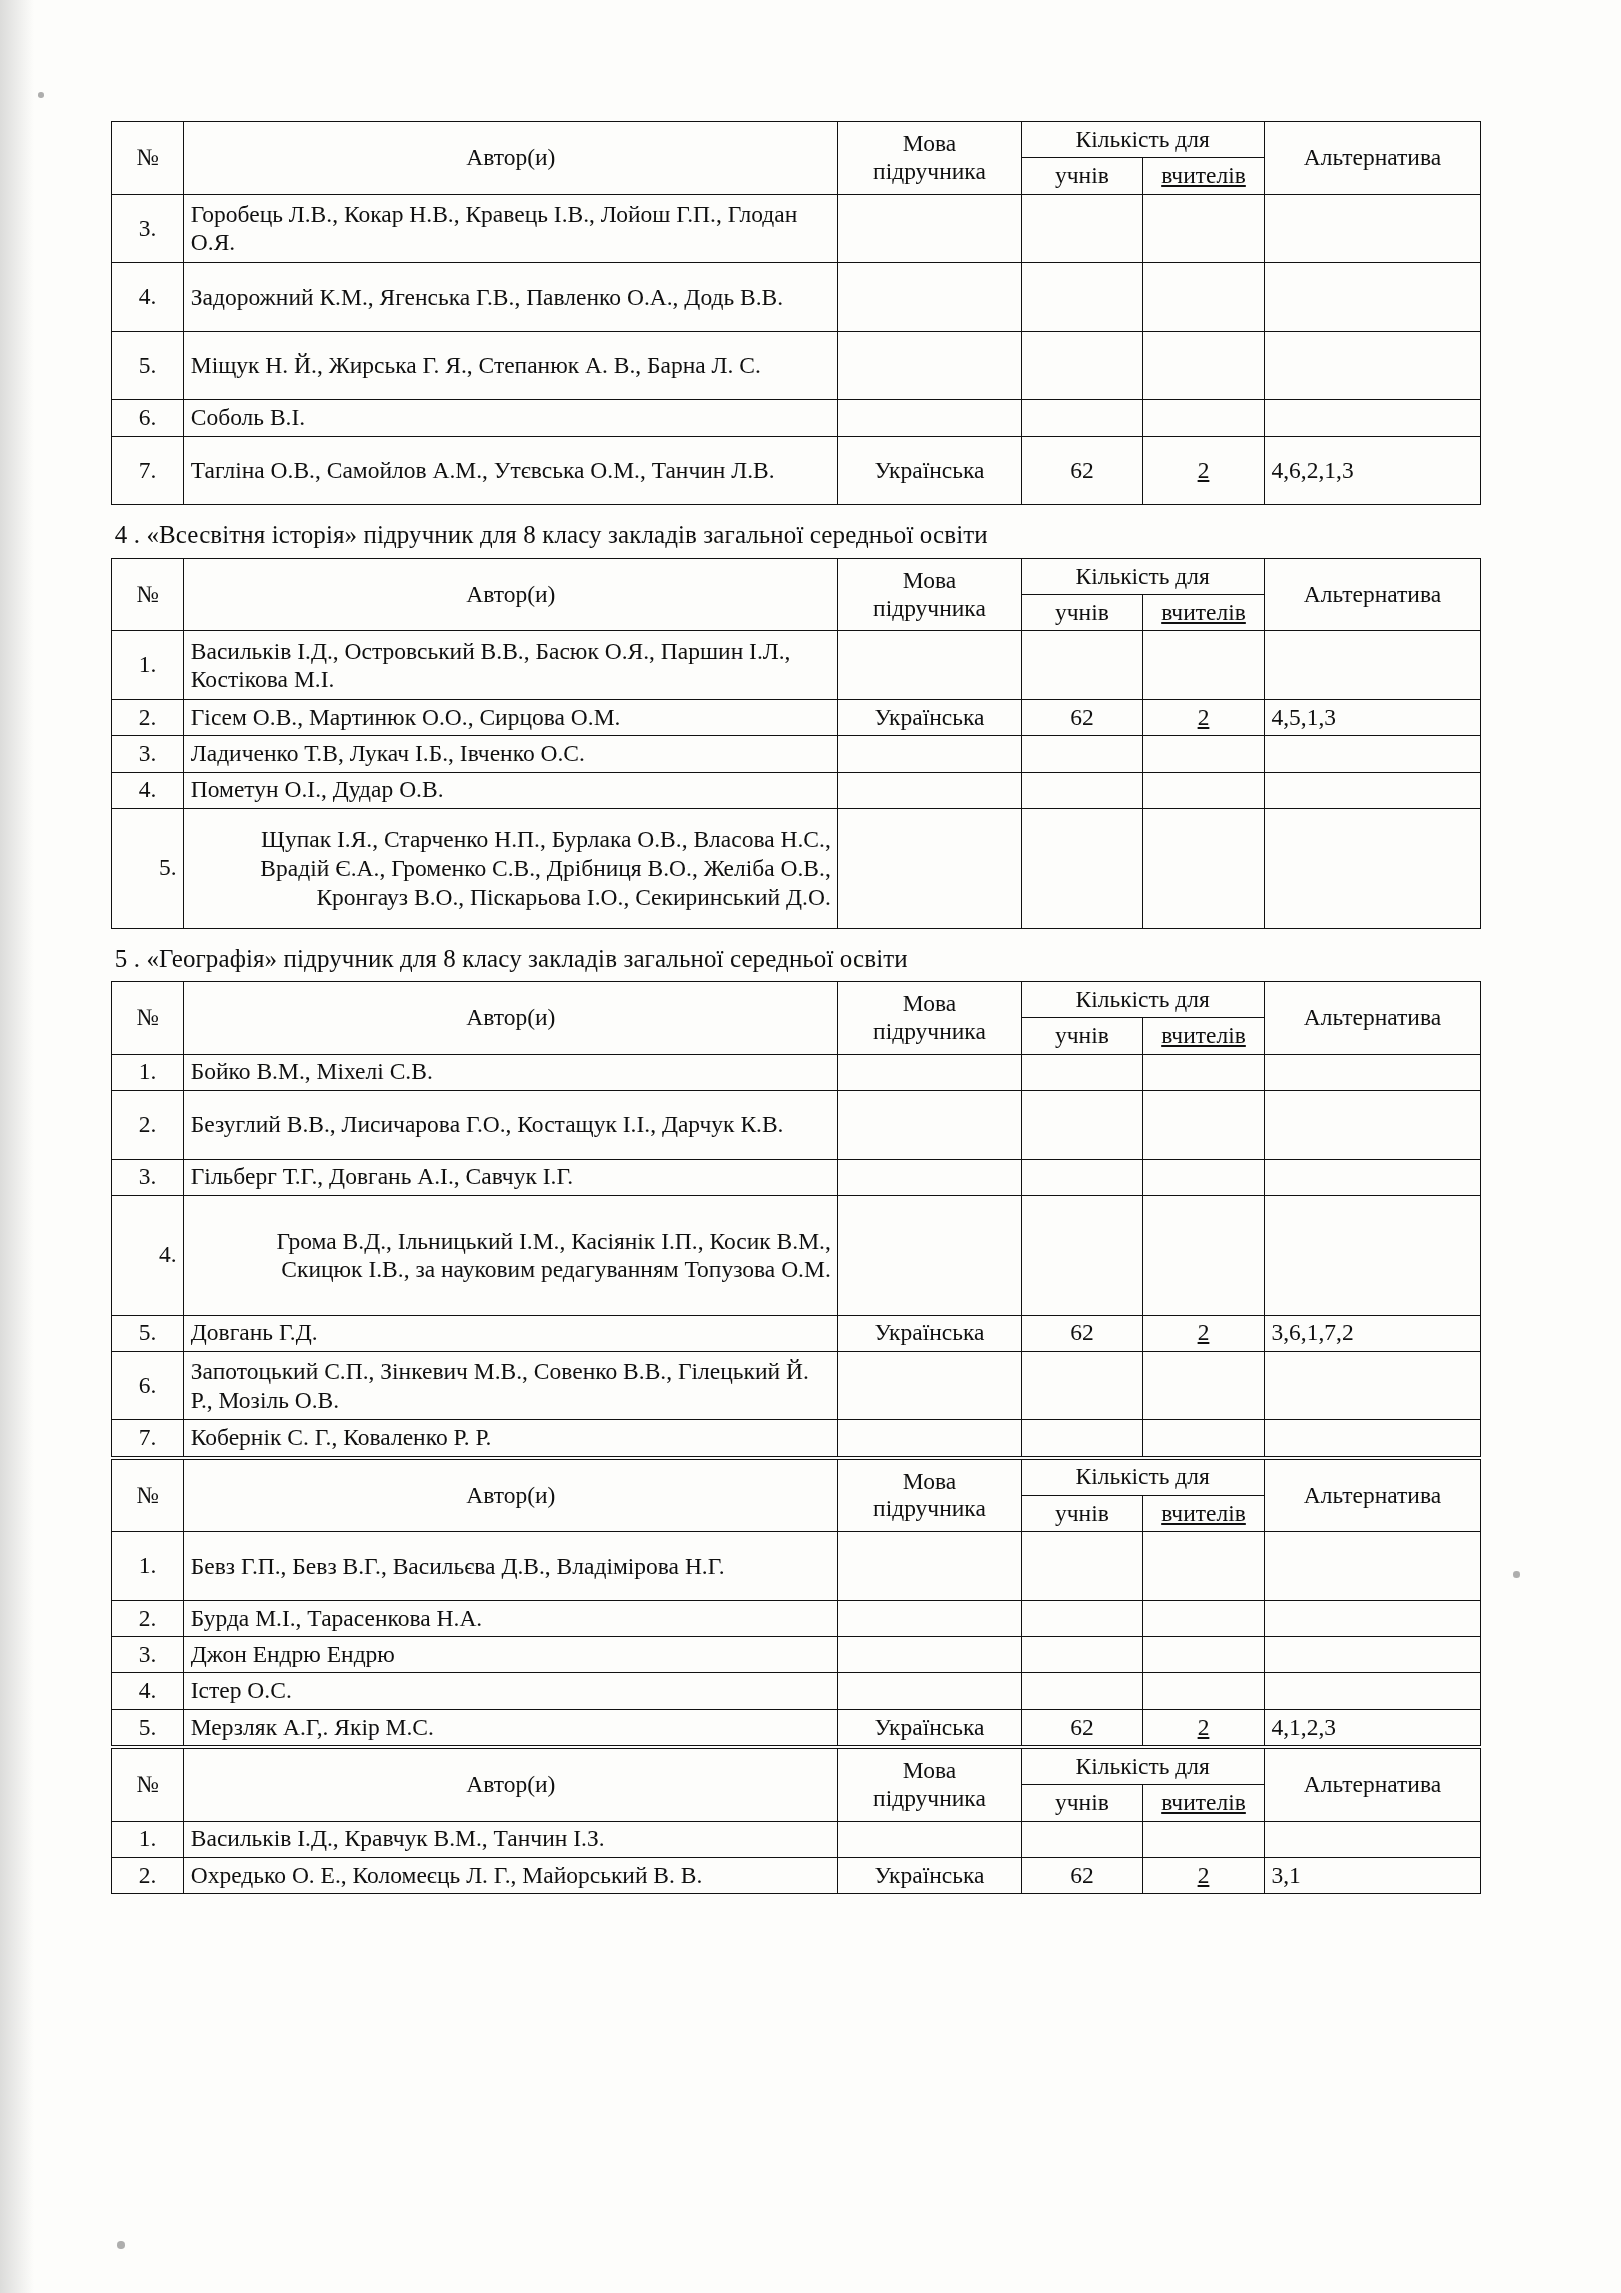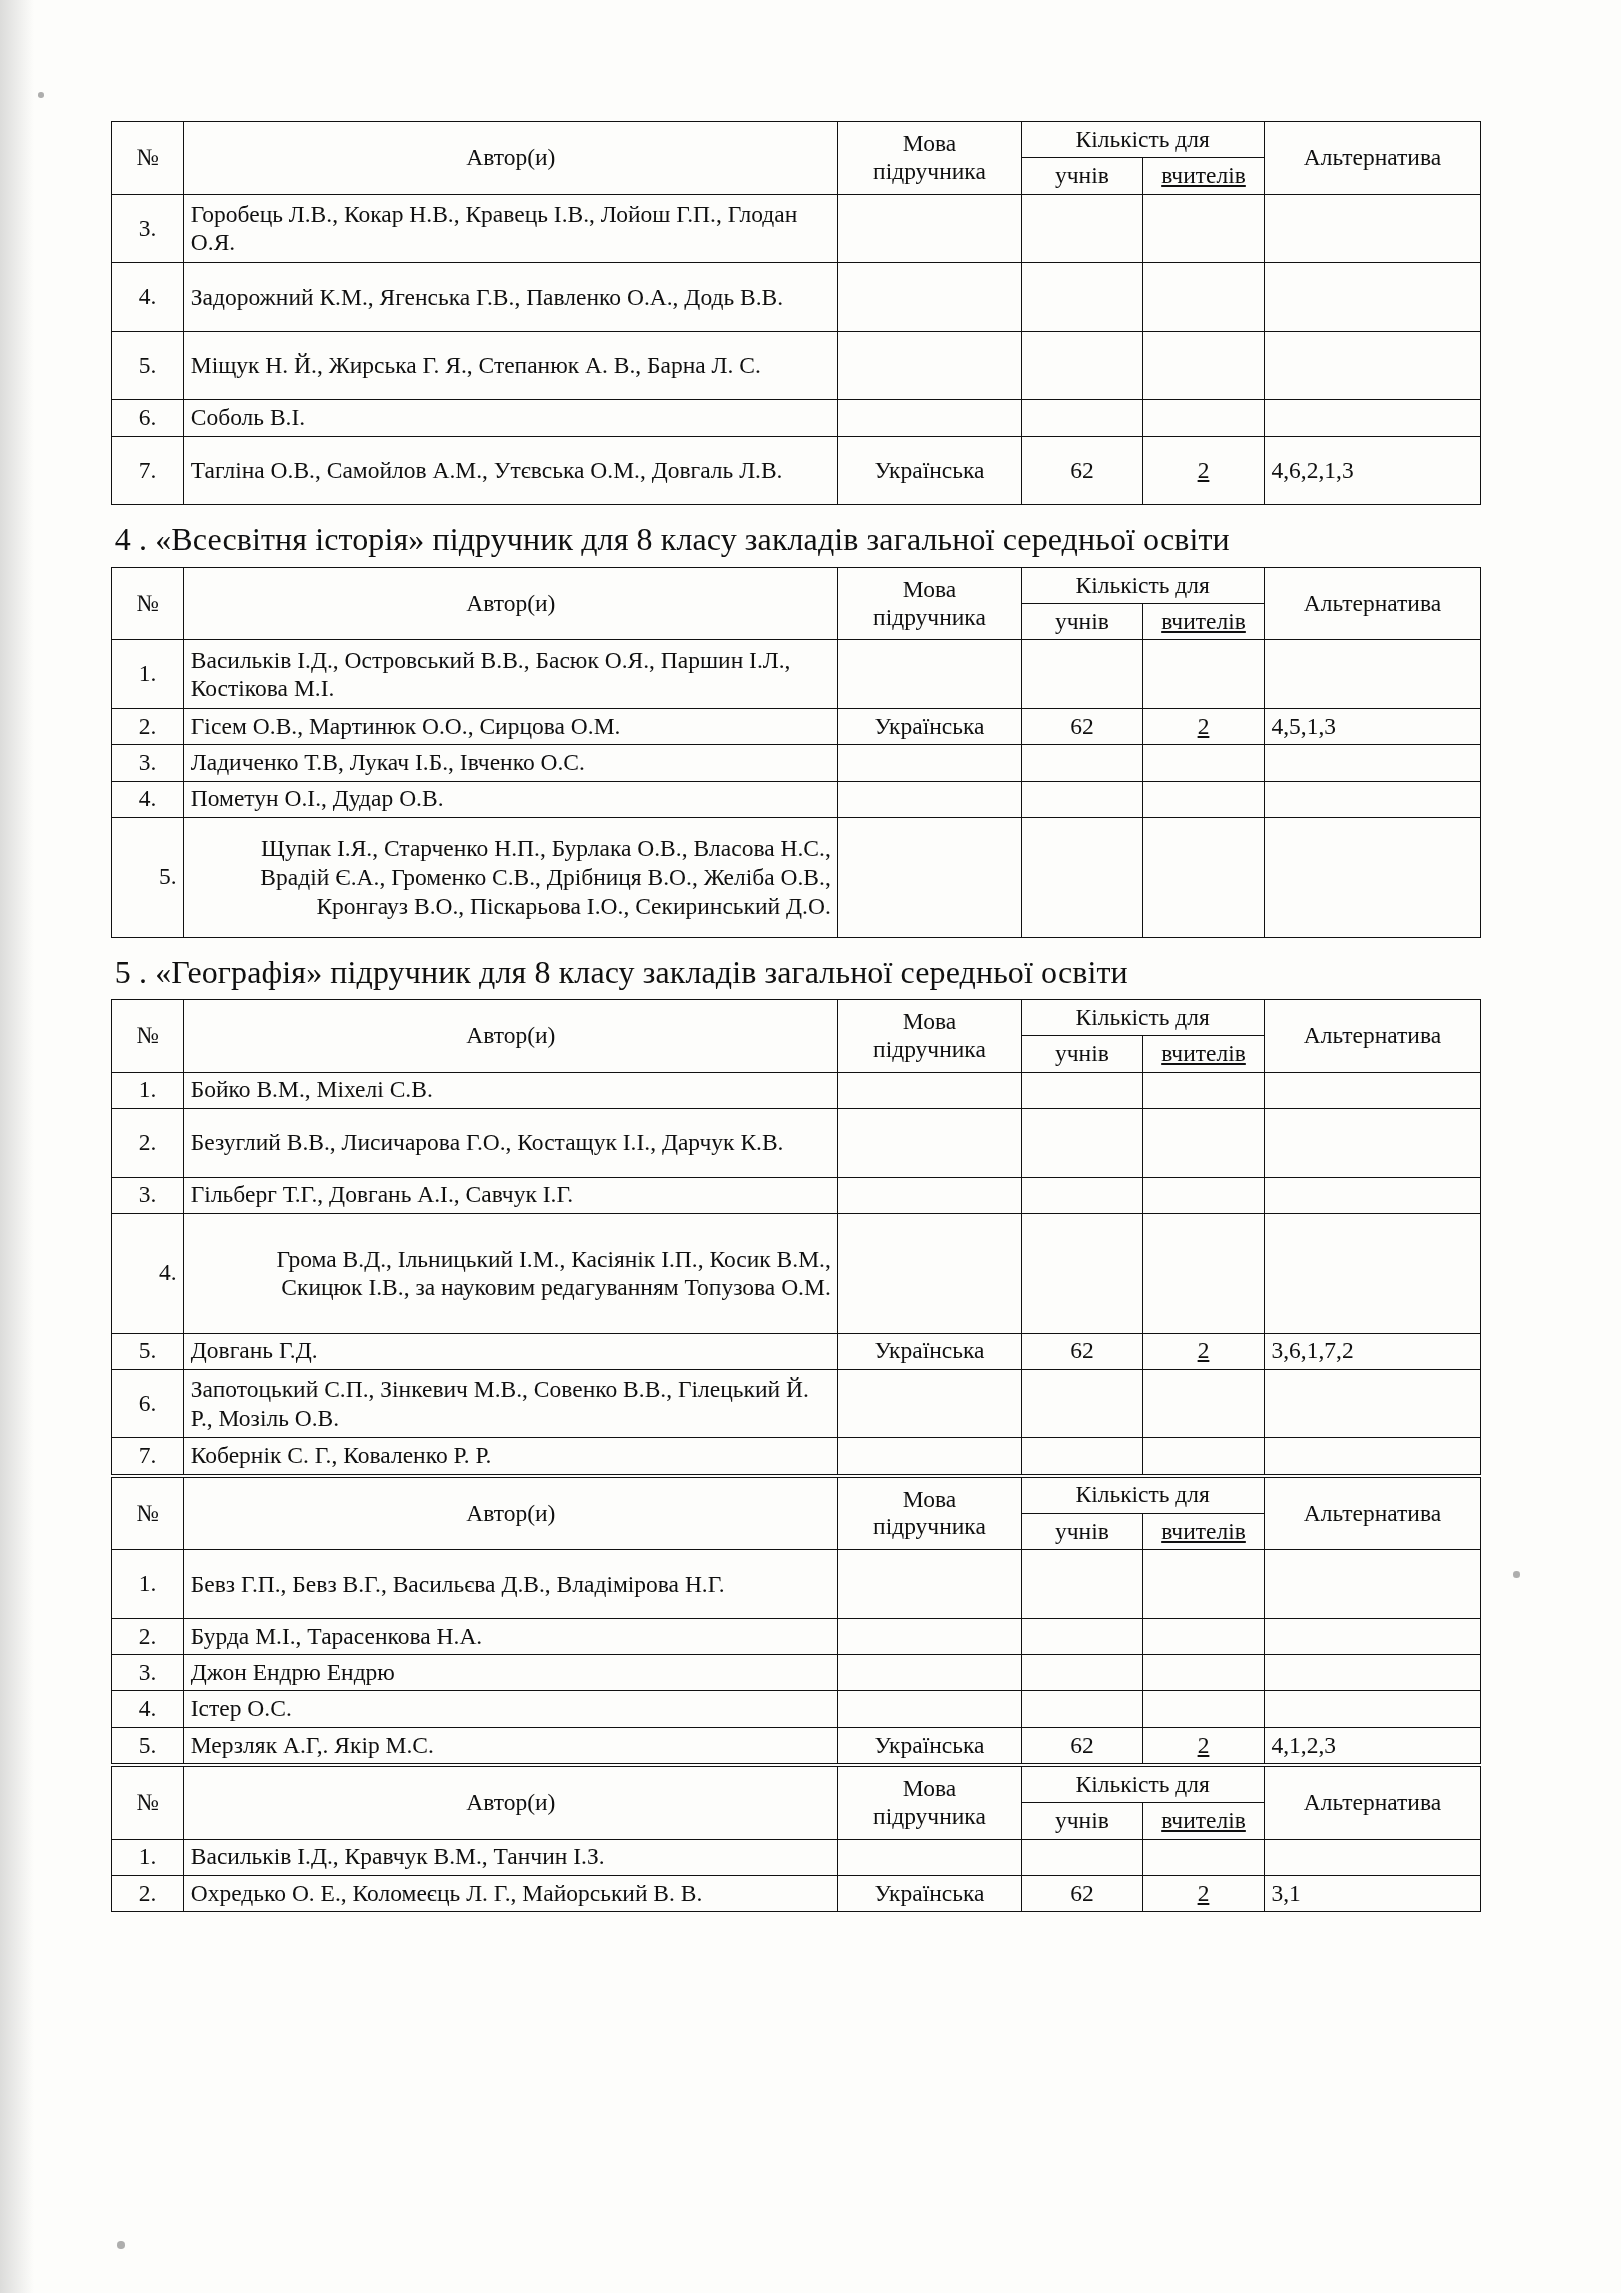--- a/index.html
+++ b/index.html
@@ -47,21 +47,21 @@
   .c-lang  { width: 169px; text-align: center; }
   .c-pup   { width: 122px; text-align: center; }
   .c-tea   { width: 146px; text-align: center; text-decoration: underline; }
   .c-alt   { width: 202px; text-align: left; padding-left: 8.5px; }
 
   .hdr-top { text-align: center; }
   .hdr-sub { text-align: center; margin-left: 11px; }
   .hdr-group { text-align: center; }
 
   .sec-title {
-    font-size: 32px;
+    font-size: 25px;
     margin: 16px 0 8.5px 0;
     padding-left: 3.8px;
     letter-spacing: 0.1px;
   }
   .tbl-wrap { margin-bottom: 1.9px; }
   .row-tall td { height: 60px; }
   .row-xtall td { height: 111px; text-align: right; }
   .cell-multiline { line-height: 1.22; }
 
   
@@ -134,21 +134,21 @@
           <tr>
             <td class="c-num">6.</td>
             <td class="c-auth">Соболь В.І.</td>
             <td class="c-lang"></td>
             <td class="c-pup"></td>
             <td class="c-tea"></td>
             <td class="c-alt"></td>
           </tr>
           <tr class="row-tall">
             <td class="c-num">7.</td>
-            <td class="c-auth cell-multiline">Тагліна О.В., Самойлов А.М., Утєвська О.М., Довгаль Л.В.</td>
+            <td class="c-auth cell-multiline">Тагліна О.В., Самойлов А.М., Утєвська О.М., Танчин Л.В.</td>
             <td class="c-lang">Українська</td>
             <td class="c-pup">62</td>
             <td class="c-tea">2</td>
             <td class="c-alt">4,6,2,1,3</td>
           </tr>
         </tbody>
       </table>
     </div>
 
     <div class="sec-title">4 . «Всесвітня історія» підручник для 8 класу закладів загальної середньої освіти</div>

